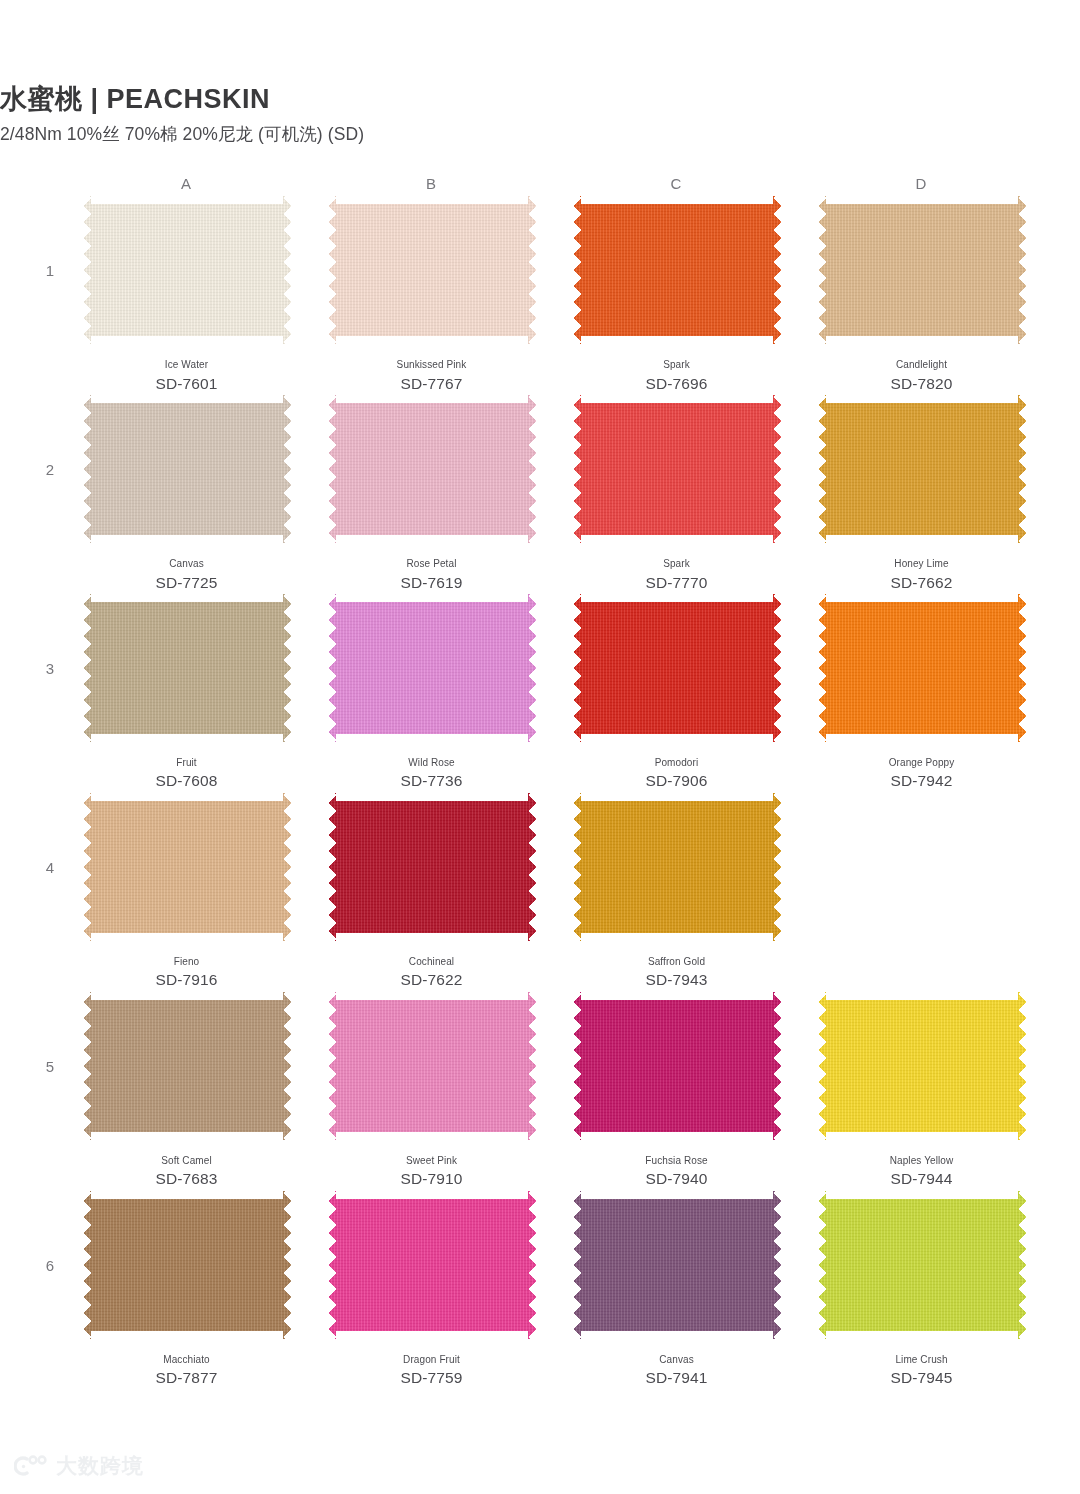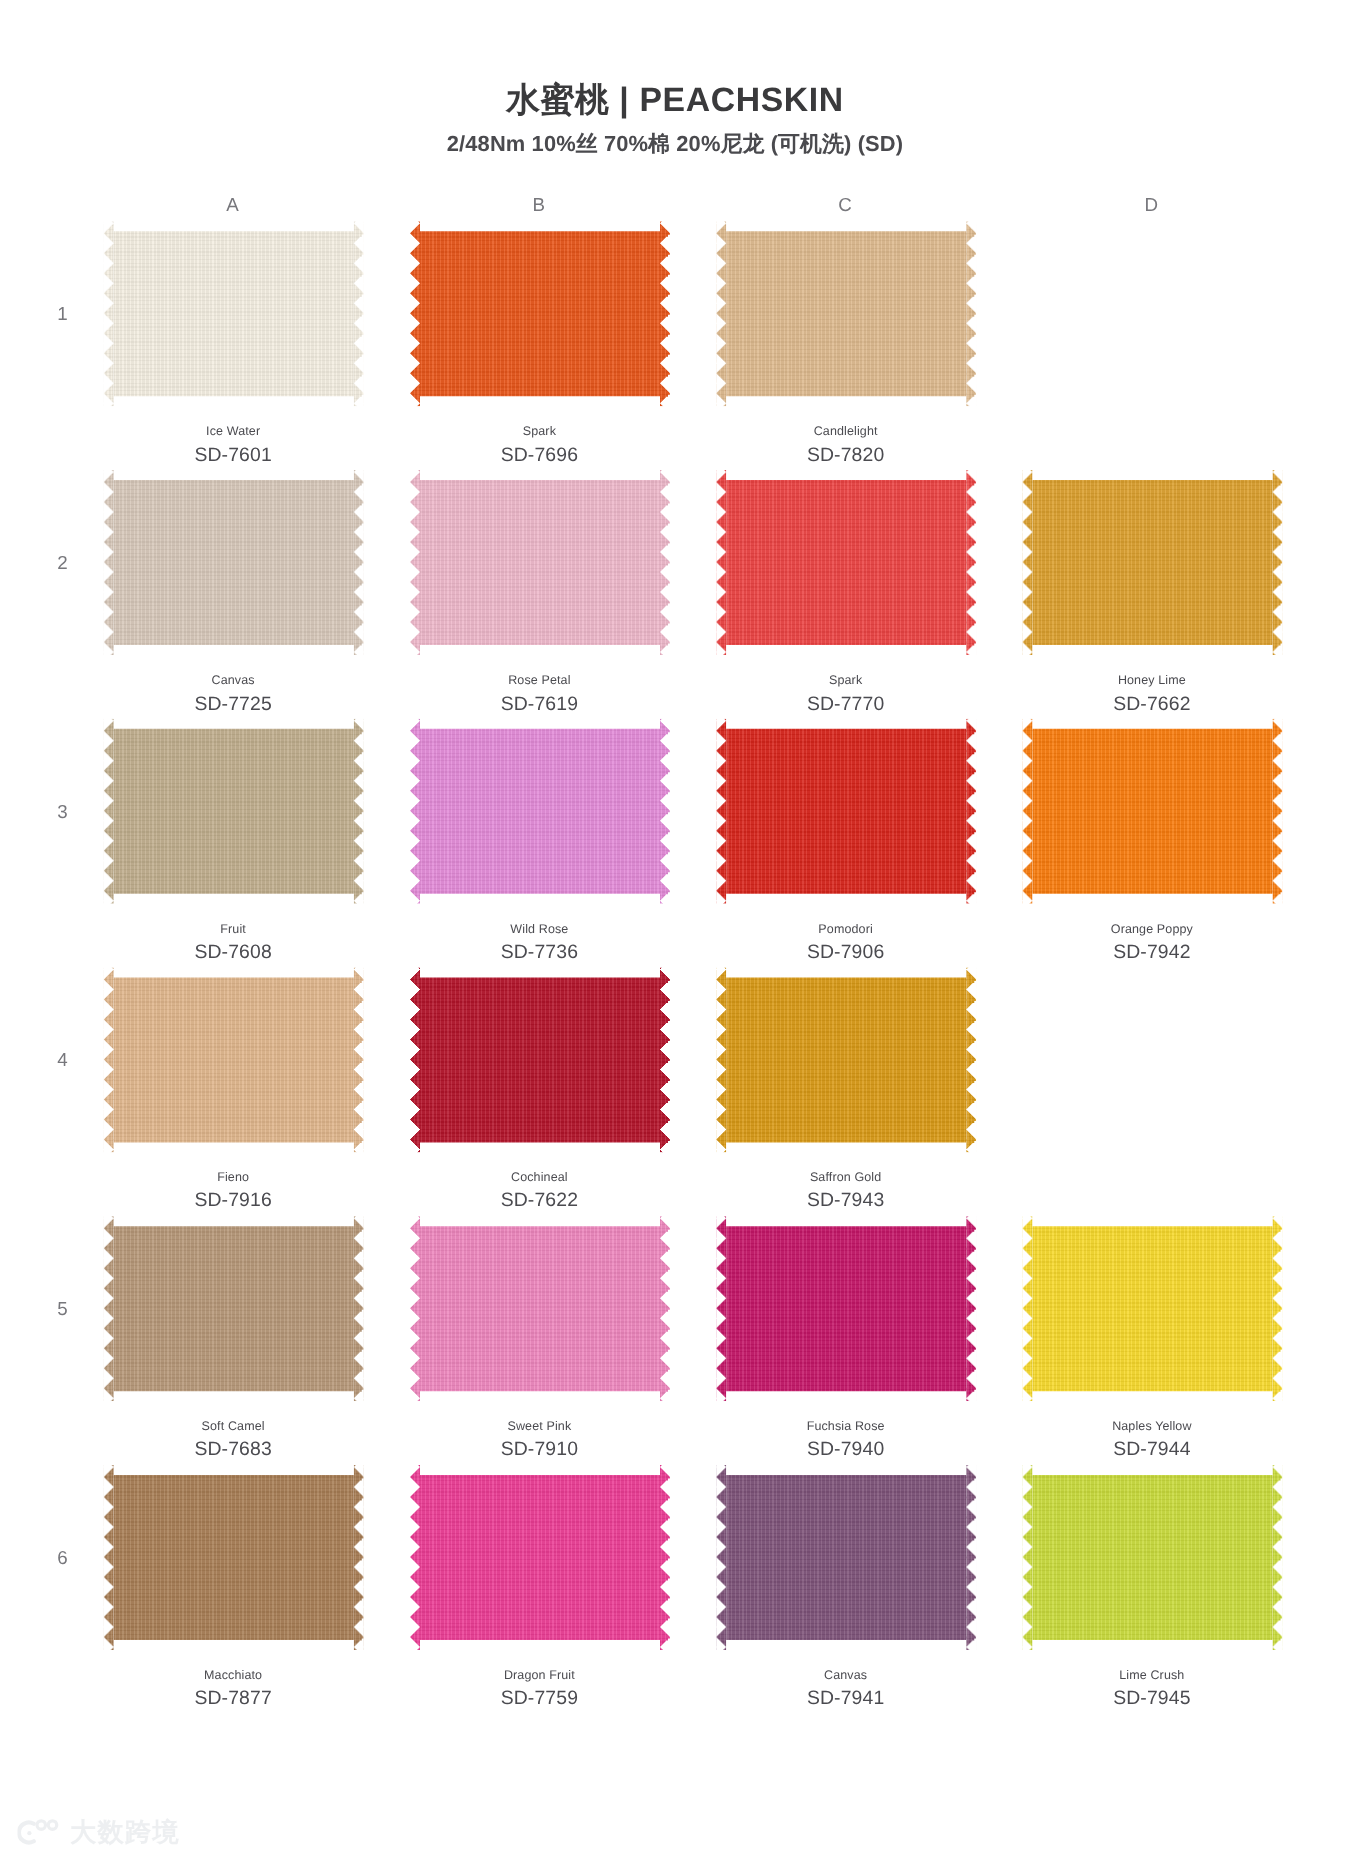--- a/index.html
+++ b/index.html
@@ -12,34 +12,34 @@
     width: 1080px;
     height: 1494px;
     position: relative;
     font-family: "Liberation Sans", "DejaVu Sans", sans-serif;
     color: #3e3e42;
     overflow: hidden;
   }
 
   
   #header {
-    padding-top: 65px;
-    text-align: center;
+    padding-top: 84px;
+    text-align: left;
   }
   #title {
     font-size: 27px;
     font-weight: bold;
     letter-spacing: 0.5px;
     color: #3a3a3c;
     line-height: 1.15;
     margin: 0;
   }
   #subtitle {
     font-size: 17.5px;
-    font-weight: 700;
+    font-weight: 400;
     color: #4a4a4e;
     margin: 7px 0 0 0;
     letter-spacing: 0.1px;
   }
 
   
   #grid-wrap {
     position: relative;
     margin-top: 24px;
     padding-left: 36px;
@@ -172,20 +172,27 @@
         <div class="row-number">1</div>
         <div class="cell">
           <div class="swatch-box">
             <div class="swatch" style="background: rgb(244, 238, 225);"></div>
           </div>
           <div class="swatch-name">Ice Water</div>
           <div class="swatch-code">SD-7601</div>
         </div>
         <div class="cell">
           <div class="swatch-box">
+            <div class="swatch" style="background: rgb(247, 221, 208);"></div>
+          </div>
+          <div class="swatch-name">Sunkissed Pink</div>
+          <div class="swatch-code">SD-7767</div>
+        </div>
+        <div class="cell">
+          <div class="swatch-box">
             <div class="swatch" style="background: rgb(232, 86, 26);"></div>
           </div>
           <div class="swatch-name">Spark</div>
           <div class="swatch-code">SD-7696</div>
         </div>
         <div class="cell">
           <div class="swatch-box">
             <div class="swatch" style="background: rgb(222, 186, 142);"></div>
           </div>
           <div class="swatch-name">Candlelight</div>

